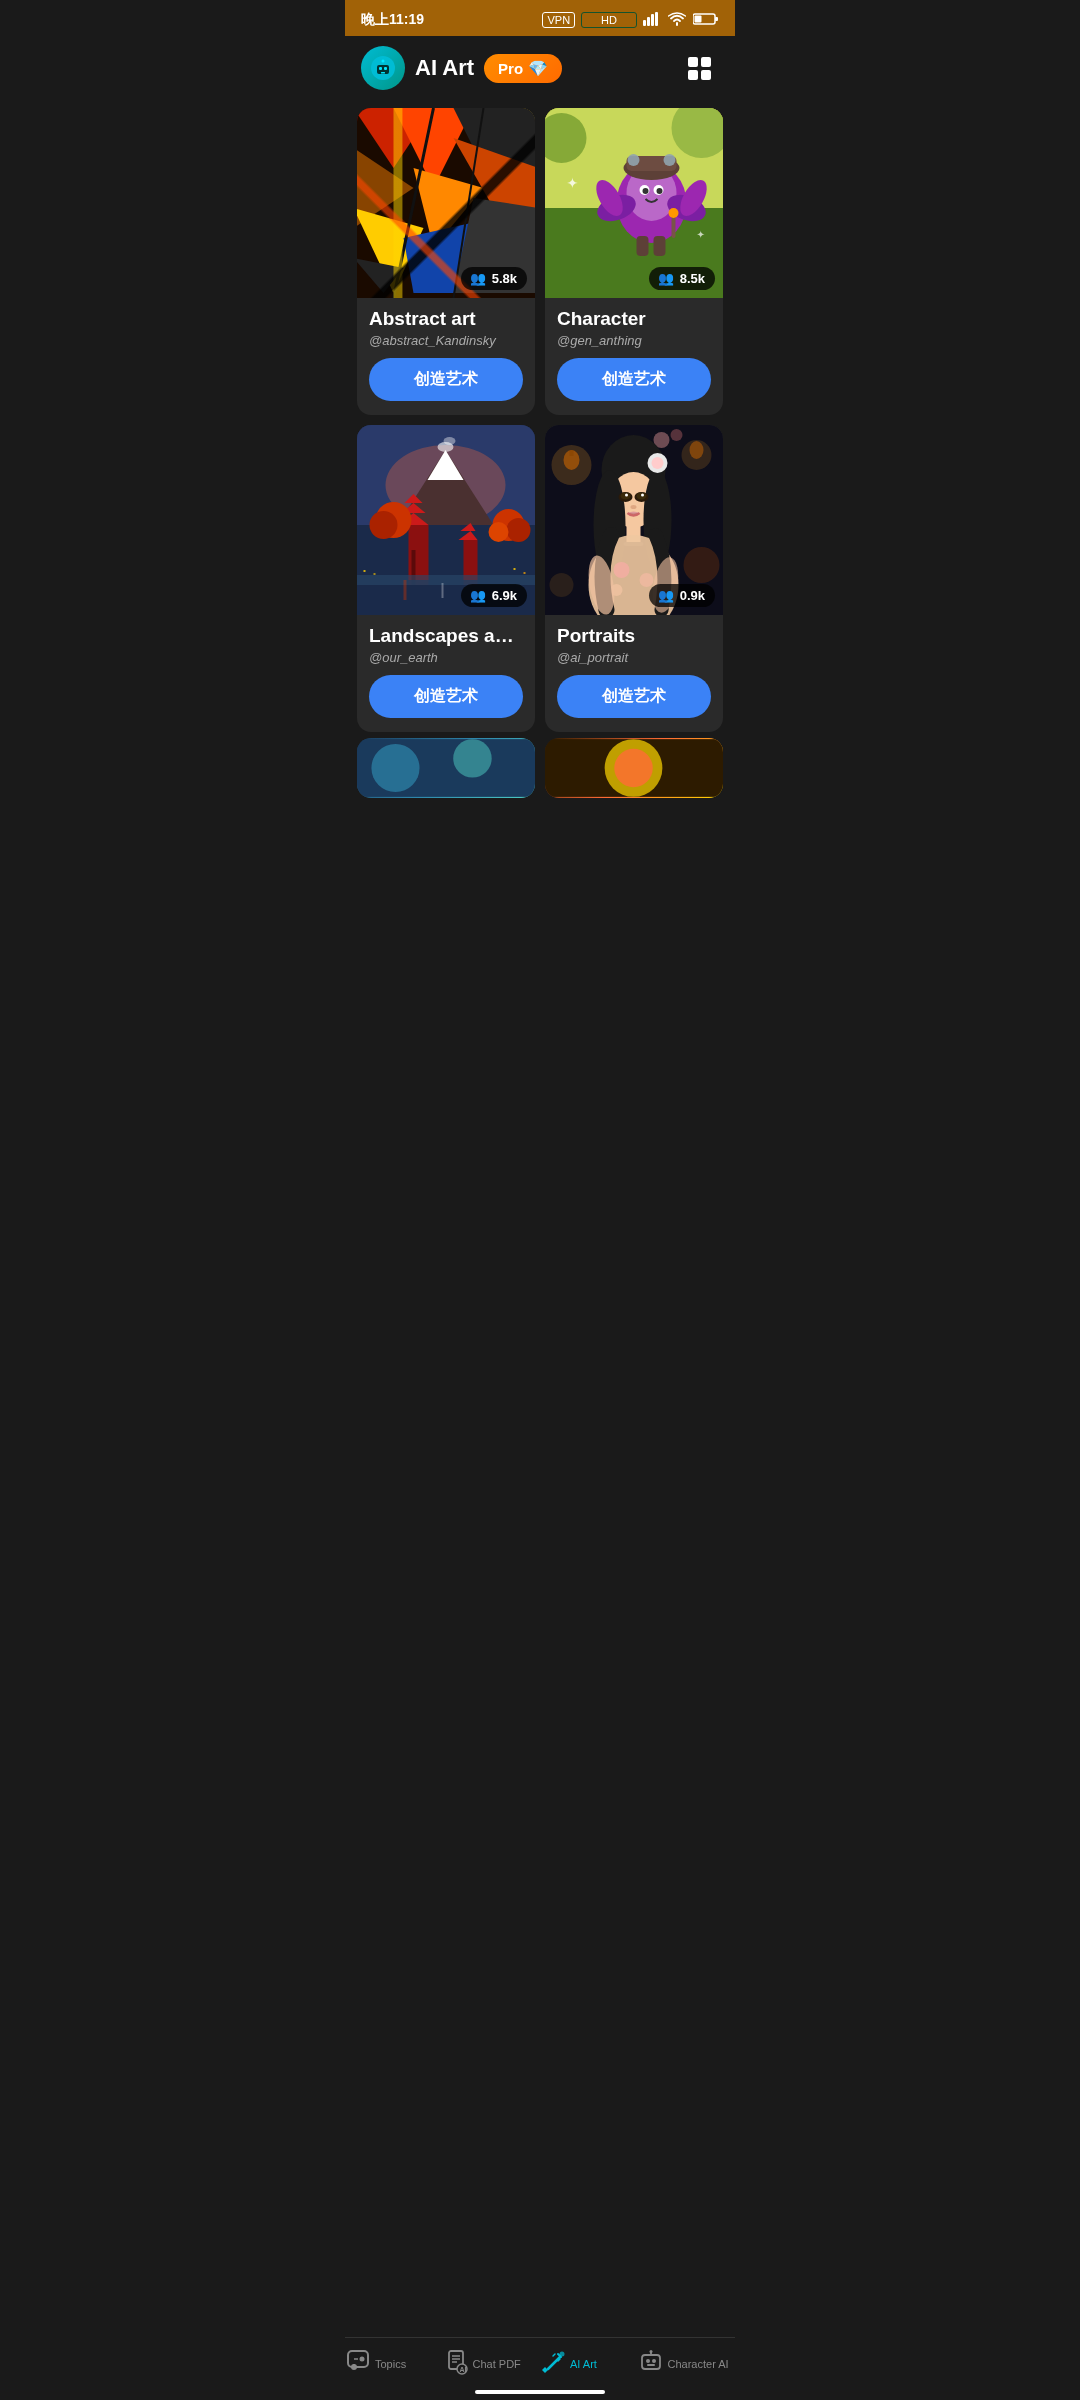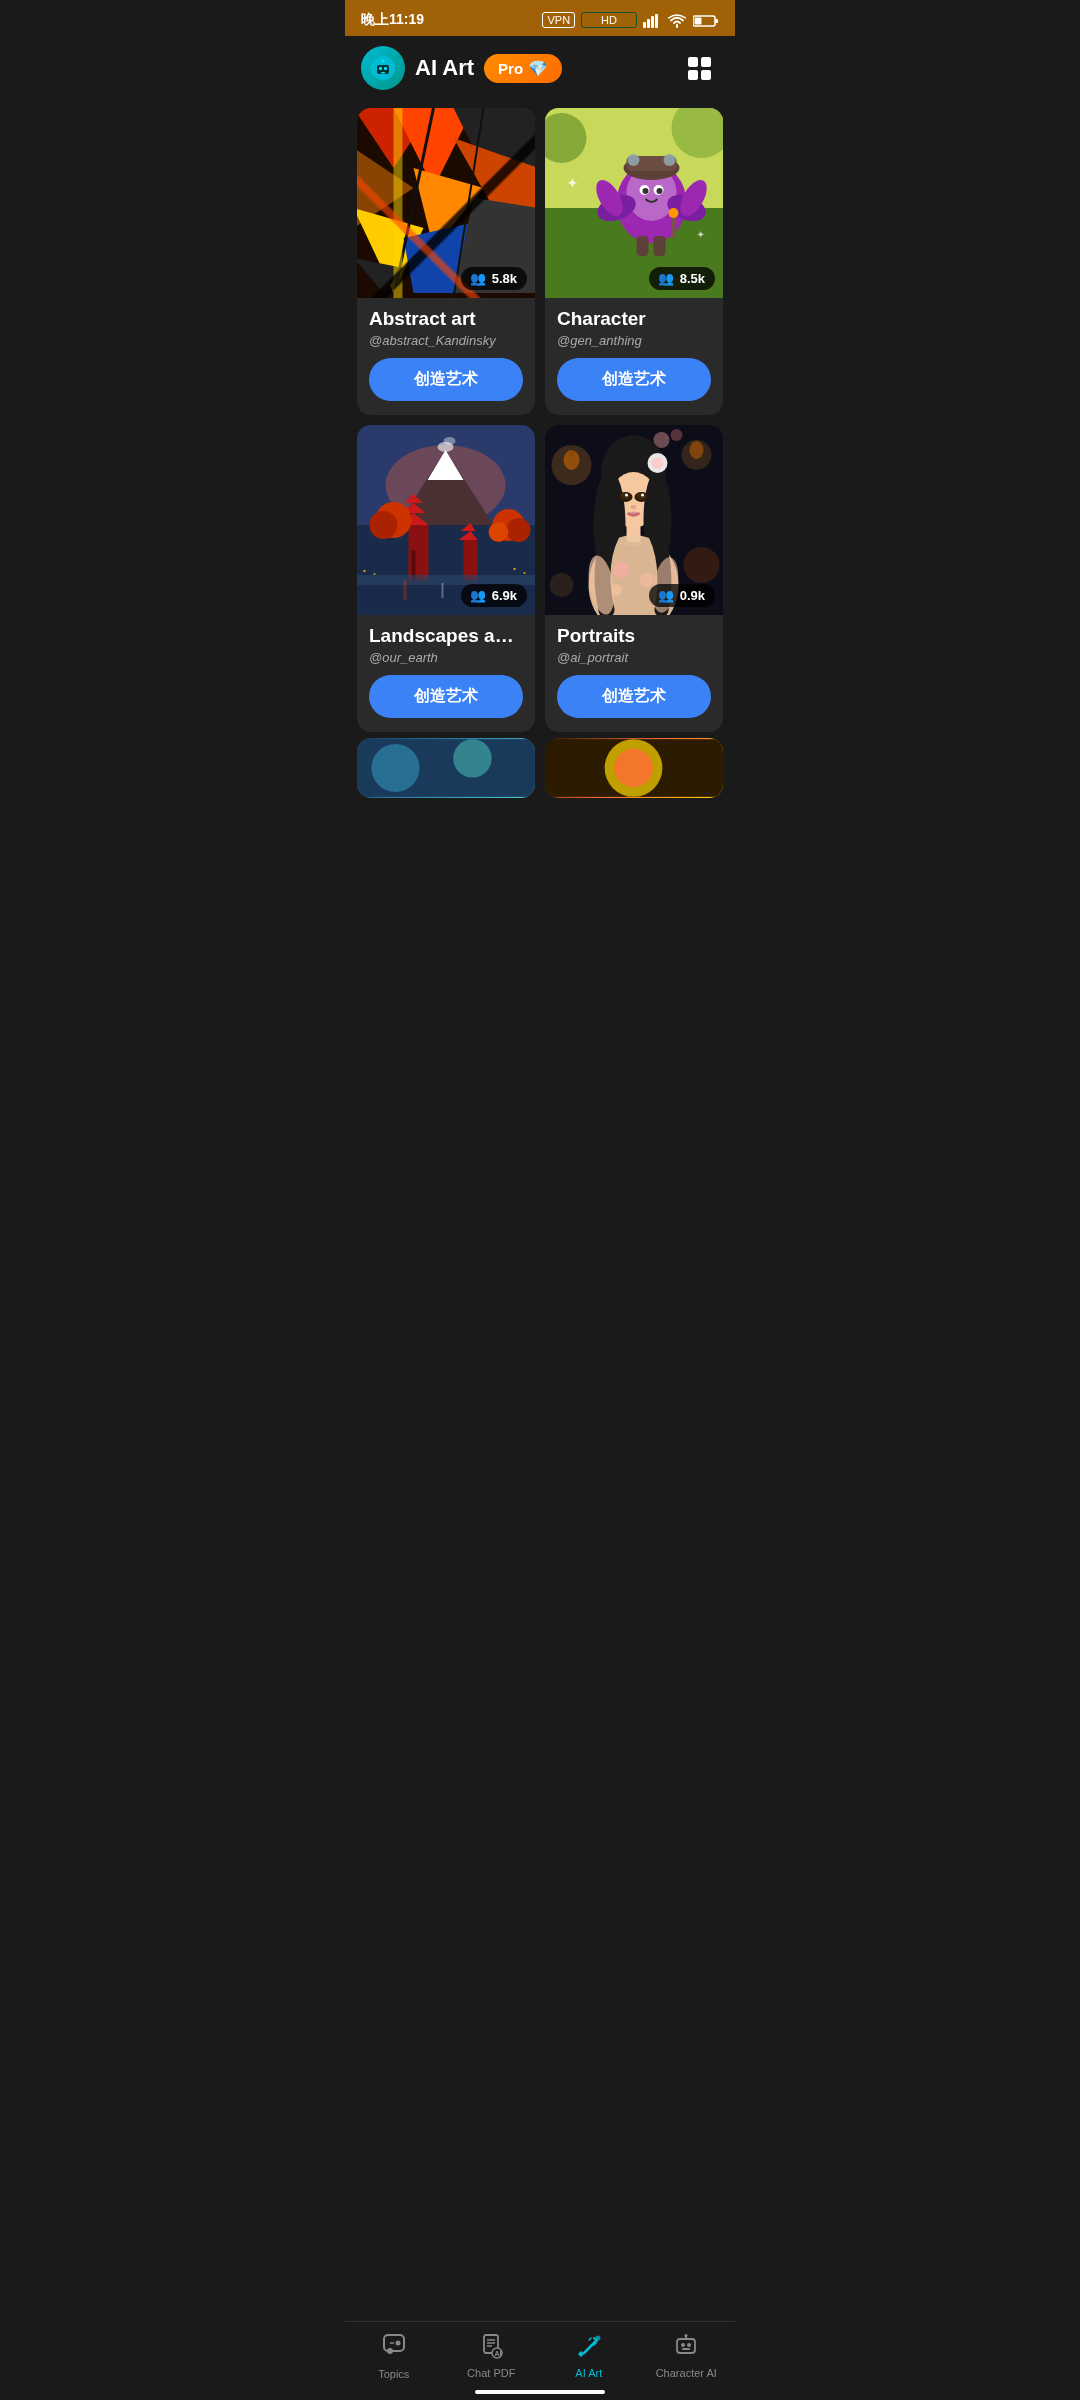--- a/index.html
+++ b/index.html
@@ -31,21 +31,21 @@
     }
 
     .status-time {
       font-size: 14px;
       font-weight: 600;
       color: #ffffff;
     }
 
     .status-icons {
       display: flex;
-      align-items: flex-end;
+      align-items: flex-start;
       gap: 4px;
       font-size: 12px;
       color: #ffffff;
     }
 
     
     .header {
       display: flex;
       align-items: center;
       justify-content: space-between;
@@ -225,21 +225,20 @@
       background: #1a1a1a;
       border-top: 1px solid #333333;
       display: flex;
       justify-content: space-around;
       align-items: center;
       padding: 10px 0 20px;
     }
 
     .nav-item {
       display: flex;
-      flex-direction: column;
       align-items: center;
       gap: 4px;
       cursor: pointer;
       flex: 1;
     }
 
     .nav-label {
       font-size: 11px;
       color: #888888;
     }

